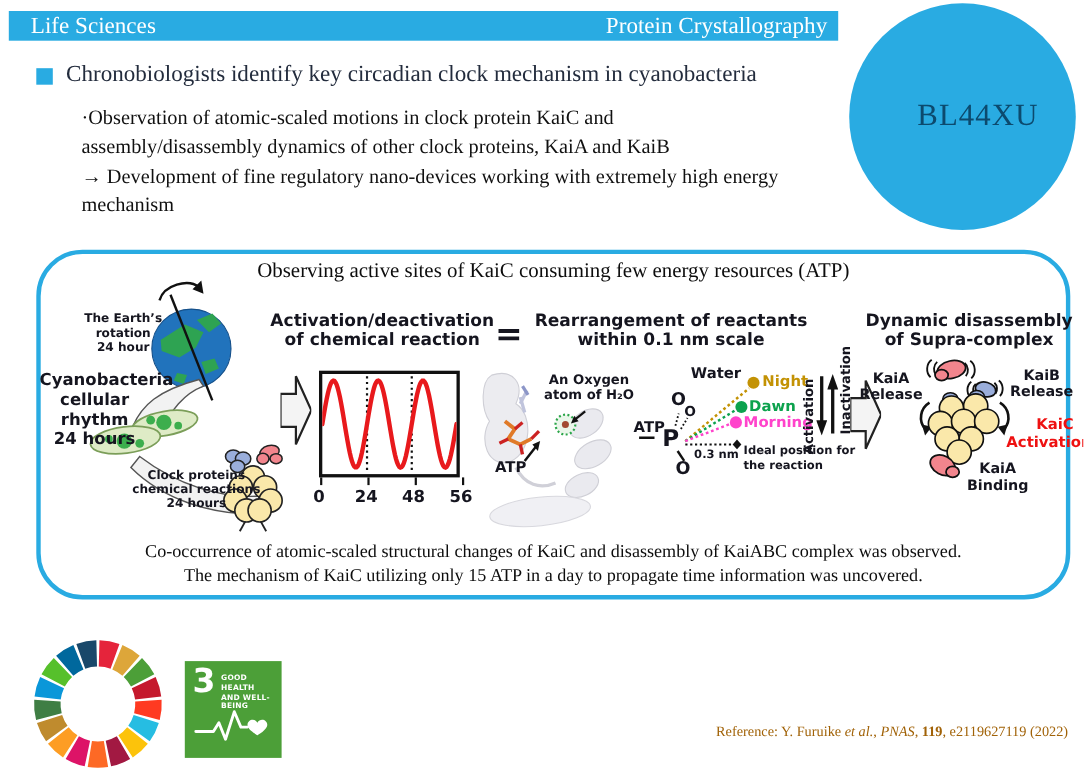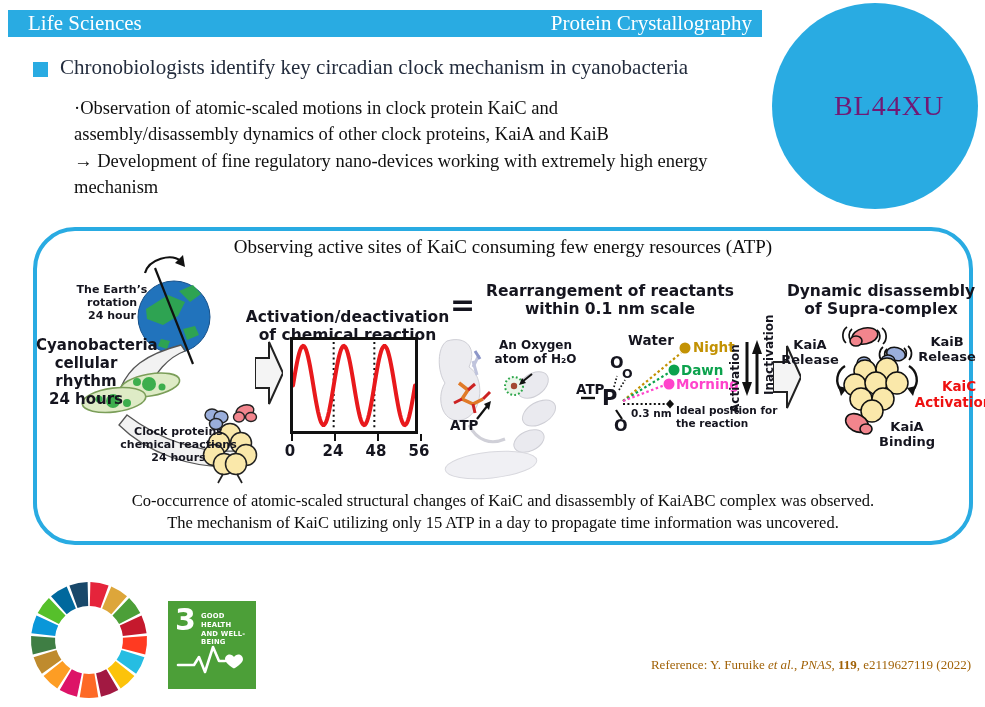--- a/index.html
+++ b/index.html
@@ -8,35 +8,35 @@
   .abs{position:absolute;}
   .sans{font-family:"DejaVu Sans","Liberation Sans",sans-serif;font-weight:bold;color:#15151f;}
   .pre{white-space:pre-line;}
   
   #topbar{left:8px;top:10px;width:754px;height:27px;background:var(--accent,#29ABE2);
           display:flex;justify-content:space-between;align-items:flex-end;}
   #topbar span{color:#fff;font-size:21px;line-height:27px;}
   #topbar .l{padding-left:20px;} #topbar .r{padding-right:10px;}
   #beamline{left:772px;top:3px;width:206px;height:206px;border-radius:50%;
             background:var(--accent,#29ABE2);display:flex;align-items:center;justify-content:center;}
-  #beamline span{color:#701a75;font-size:28px;letter-spacing:1px;margin-left:28px;}
+  #beamline span{color:#0c4a6e;font-size:28px;letter-spacing:1px;margin-left:28px;}
   
   #title-square{left:33px;top:62px;width:15px;height:15px;background:var(--accent,#29ABE2);}
   #main-title{left:60px;top:55px;width:820px;font-size:21px;color:#232c3d;}
   #intro-lines{left:74px;top:95px;width:740px;font-size:18.5px;line-height:26.4px;color:#101010;}
   
   #figbox{left:33px;top:227px;width:940px;height:318px;border:4px solid var(--accent,#29ABE2);
           border-radius:42px;background:#fff;box-sizing:border-box;}
   #fig-title{left:33px;top:236px;width:940px;text-align:center;font-size:19px;color:#0d0d0d;}
   
   #earth-label{left:58px;top:283px;width:108px;font-size:11px;line-height:1.2;text-align:center;}
   #cyano-label{left:36px;top:336px;width:100px;font-size:15px;line-height:1.2;text-align:center;}
   #clock-label{left:116px;top:425px;width:125px;font-size:11px;line-height:1.2;text-align:center;}
   
-  #panel1-h{left:245px;top:283px;width:205px;font-size:15.5px;line-height:1.15;text-align:center;margin-top:26px;}
+  #panel1-h{left:245px;top:283px;width:205px;font-size:15.5px;line-height:1.15;text-align:center;}
   #equals{left:450px;top:287px;font-size:30px;}
   #panel2-h{left:485px;top:283px;width:250px;font-size:15.5px;line-height:1.15;text-align:center;}
   #panel3-h{left:786px;top:283px;width:190px;font-size:15.5px;line-height:1.15;text-align:center;}
   
   #wave-box{left:290px;top:337px;width:122px;height:91px;border:3px solid #111;}
   #wave-tickmarks{left:290px;top:434px;width:129px;height:8px;}
   #wave-tickmarks i{position:absolute;top:0;width:2px;height:7px;background:#111;}
   #wave-ticks{left:290px;top:442px;width:129px;height:20px;font-size:15px;}
   #wave-ticks span{position:absolute;transform:translateX(-50%);}
   

